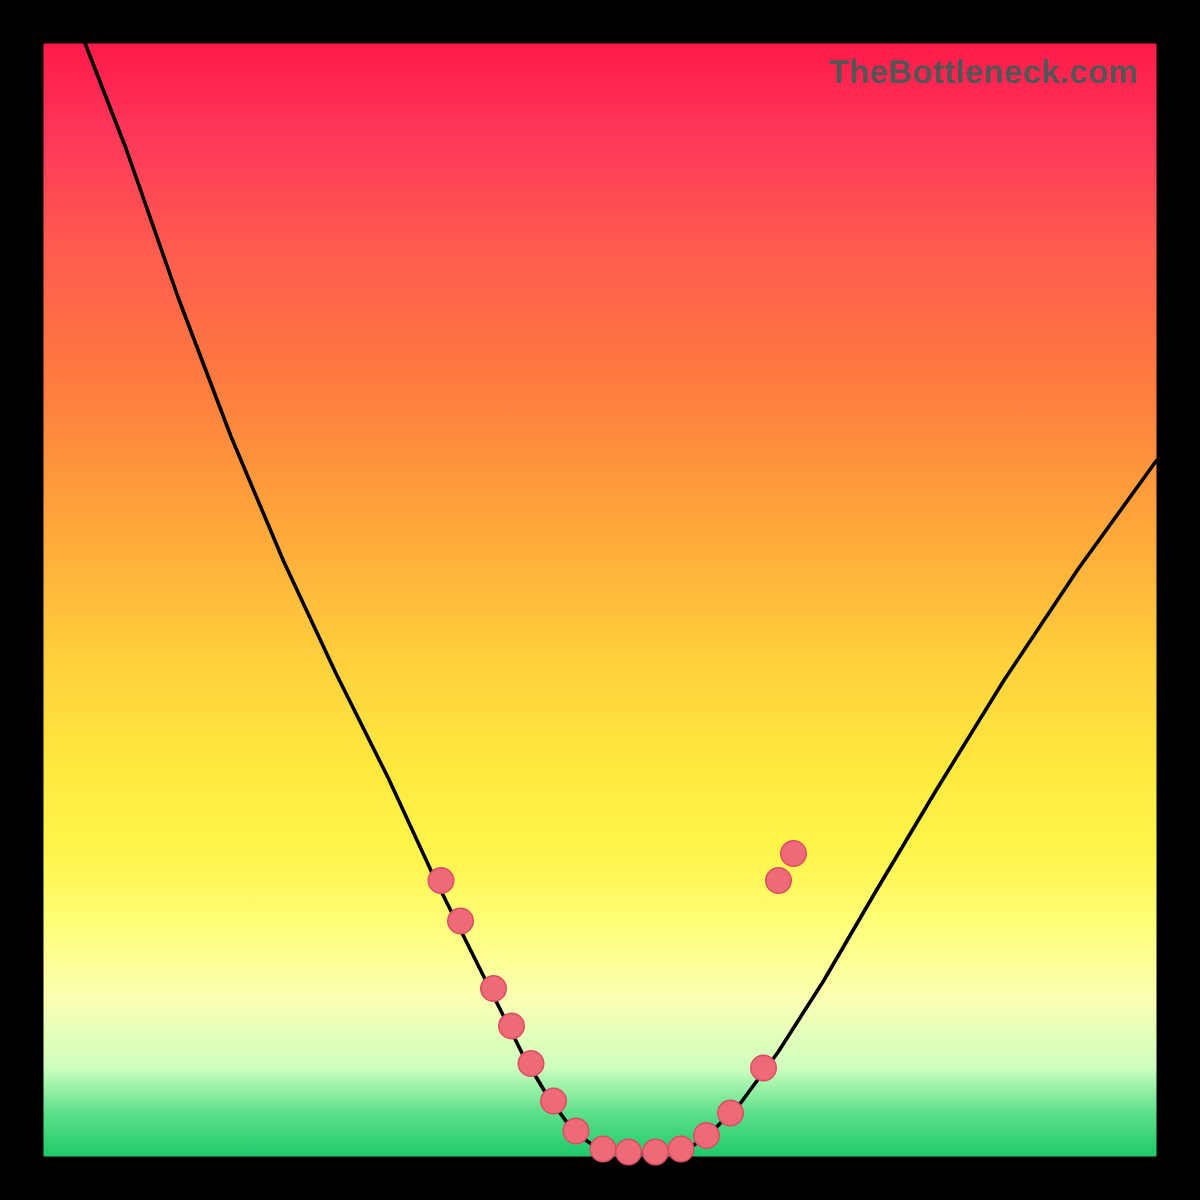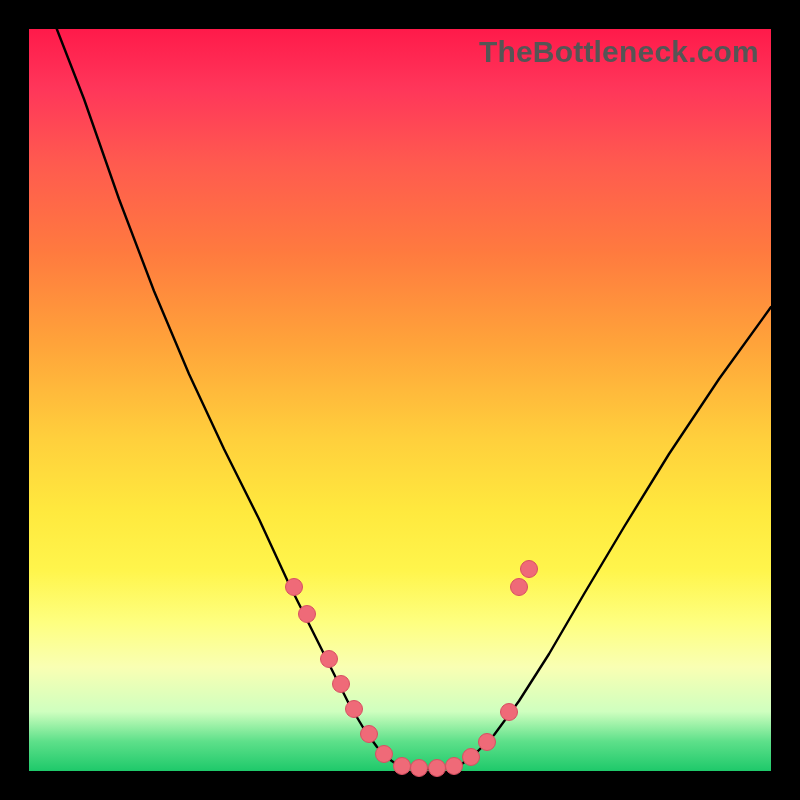--- a/index.html
+++ b/index.html
@@ -31,21 +31,21 @@
       #cfffbf 92%,
       #5ee08a 96%,
       #1ec96a 100%
     );
   }
   .watermark {
     position: absolute;
     top: 6px;
     right: 12px;
     font-family: Arial, Helvetica, sans-serif;
-    font-size: 30px;
+    font-size: 22px;
     font-weight: 600;
     color: #555;
     letter-spacing: 0.2px;
   }
   svg.overlay {
     position: absolute;
     left: 0; top: 0;
     width: 742px; height: 742px;
     overflow: visible;
   }

